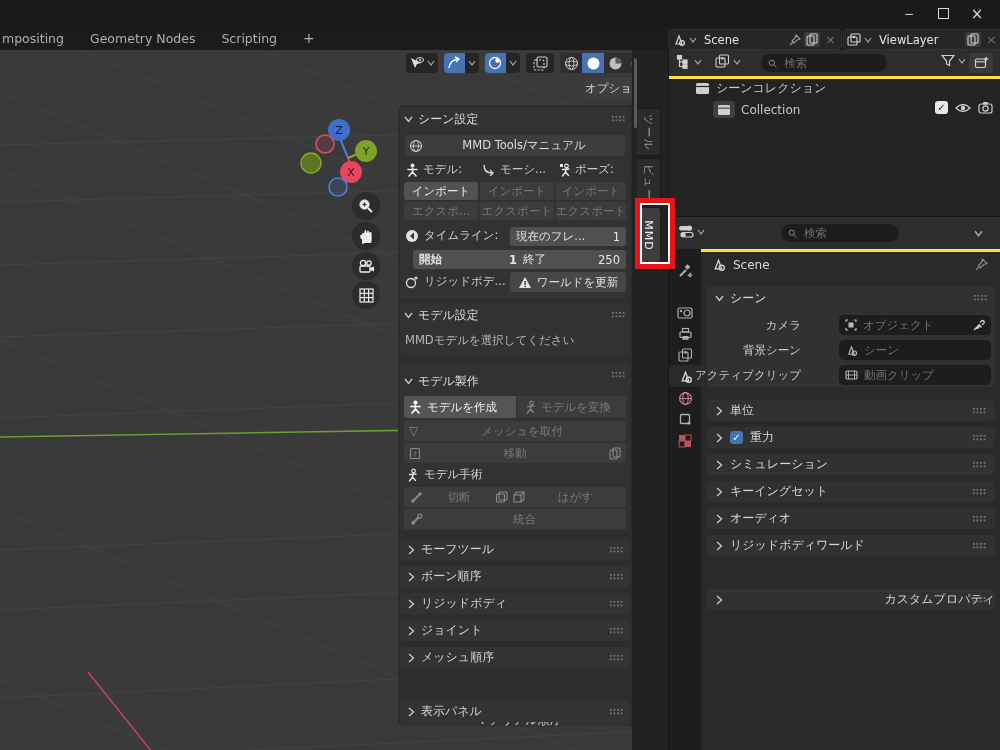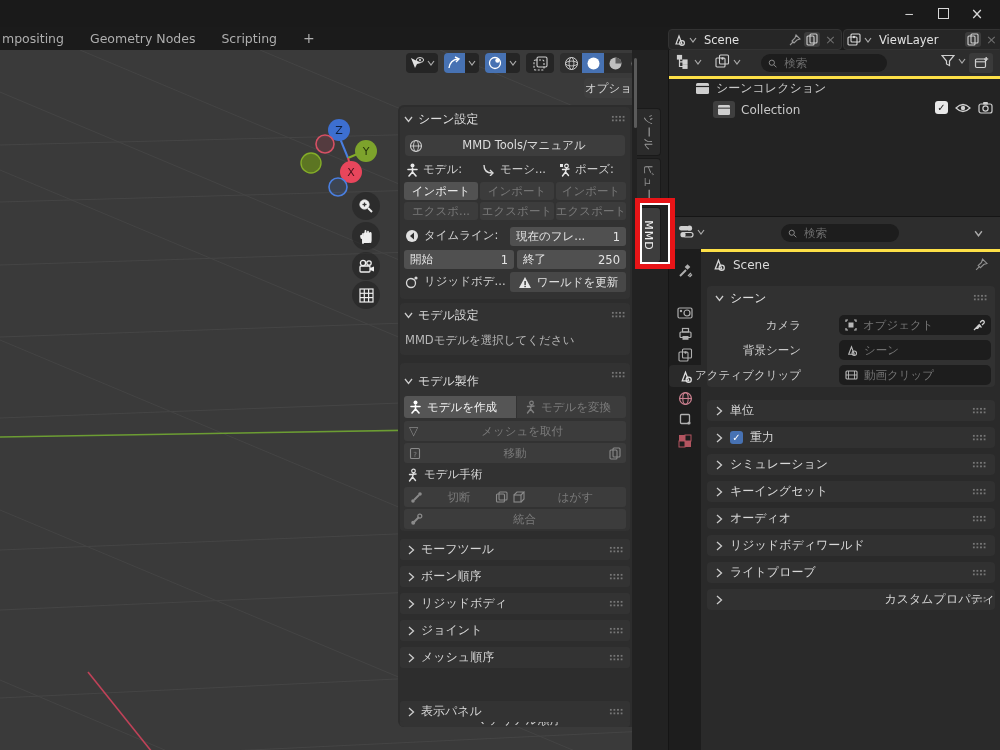--- a/index.html
+++ b/index.html
@@ -368,21 +368,21 @@
         <svg width="14" height="14" viewBox="0 0 14 14">
             <circle cx="7" cy="7" r="6" fill="#e0e0e0"></circle>
             <path d="M9 3.5 L5 7 L9 10.5 Z" fill="#2d2d2d"></path>
           </svg>
         <span style="color:#d2d2d2;font-size:11.5px;">タイムライン:</span>
       </div>
       <div class="mfield" style="left:112px;top:122px;width:104px;">
         <span>現在のフレ...</span>
         <span>1</span>
       </div>
-      <div class="mfield" style="left:6px;top:145px;width:98px;">
+      <div class="mfield" style="left:15px;top:145px;width:98px;font-weight:bold;">
         <span>開始</span>
         <span>1</span>
       </div>
       <div class="mfield" style="left:119px;top:145px;width:97px;">
         <span>終了</span>
         <span>250</span>
       </div>
 
       <div class="abs flex" style="left:7px;top:169px;gap:5px;">
         <svg width="14" height="14" viewBox="0 0 14 14">
@@ -814,27 +814,20 @@
       <span>オーディオ</span>
       <span class="grip" style="top:7px;right:9px;"></span>
     </div>
     <div class="ppanel" style="left:38px;top:318px;width:288px;height:21px;">
       <svg width="7" height="10" viewBox="0 0 7 10">
           <path d="M1 1 L5.5 5 L1 9" stroke="#ccc" stroke-width="1.3" fill="none"></path>
         </svg>
       <span>リジッドボディワールド</span>
       <span class="grip" style="top:7px;right:9px;"></span>
     </div>
-    <div class="ppanel" style="left:38px;top:345px;width:288px;height:21px;">
-      <svg width="7" height="10" viewBox="0 0 7 10">
-          <path d="M1 1 L5.5 5 L1 9" stroke="#ccc" stroke-width="1.3" fill="none"></path>
-        </svg>
-      <span>ライトプローブ</span>
-      <span class="grip" style="top:7px;right:9px;"></span>
-    </div>
     <div class="ppanel" style="left:38px;top:372px;width:288px;height:21px;justify-content:space-between;">
       <svg width="7" height="10" viewBox="0 0 7 10">
           <path d="M1 1 L5.5 5 L1 9" stroke="#ccc" stroke-width="1.3" fill="none"></path>
         </svg>
       <span>カスタムプロパティ</span>
       <span class="grip" style="top:7px;right:9px;"></span>
     </div>
   </div>
 
 </div>

